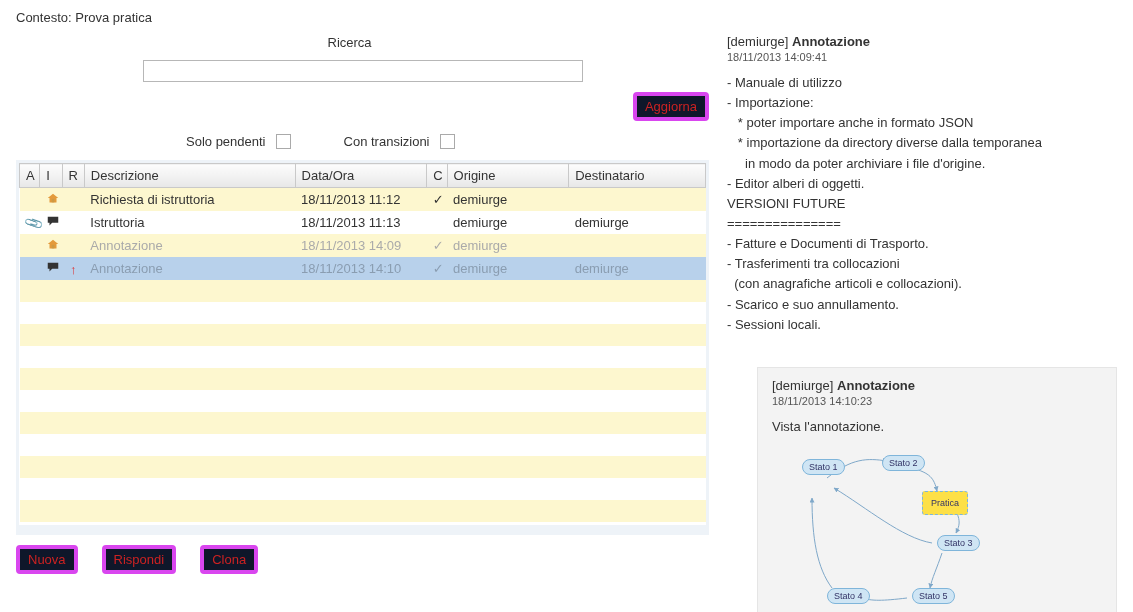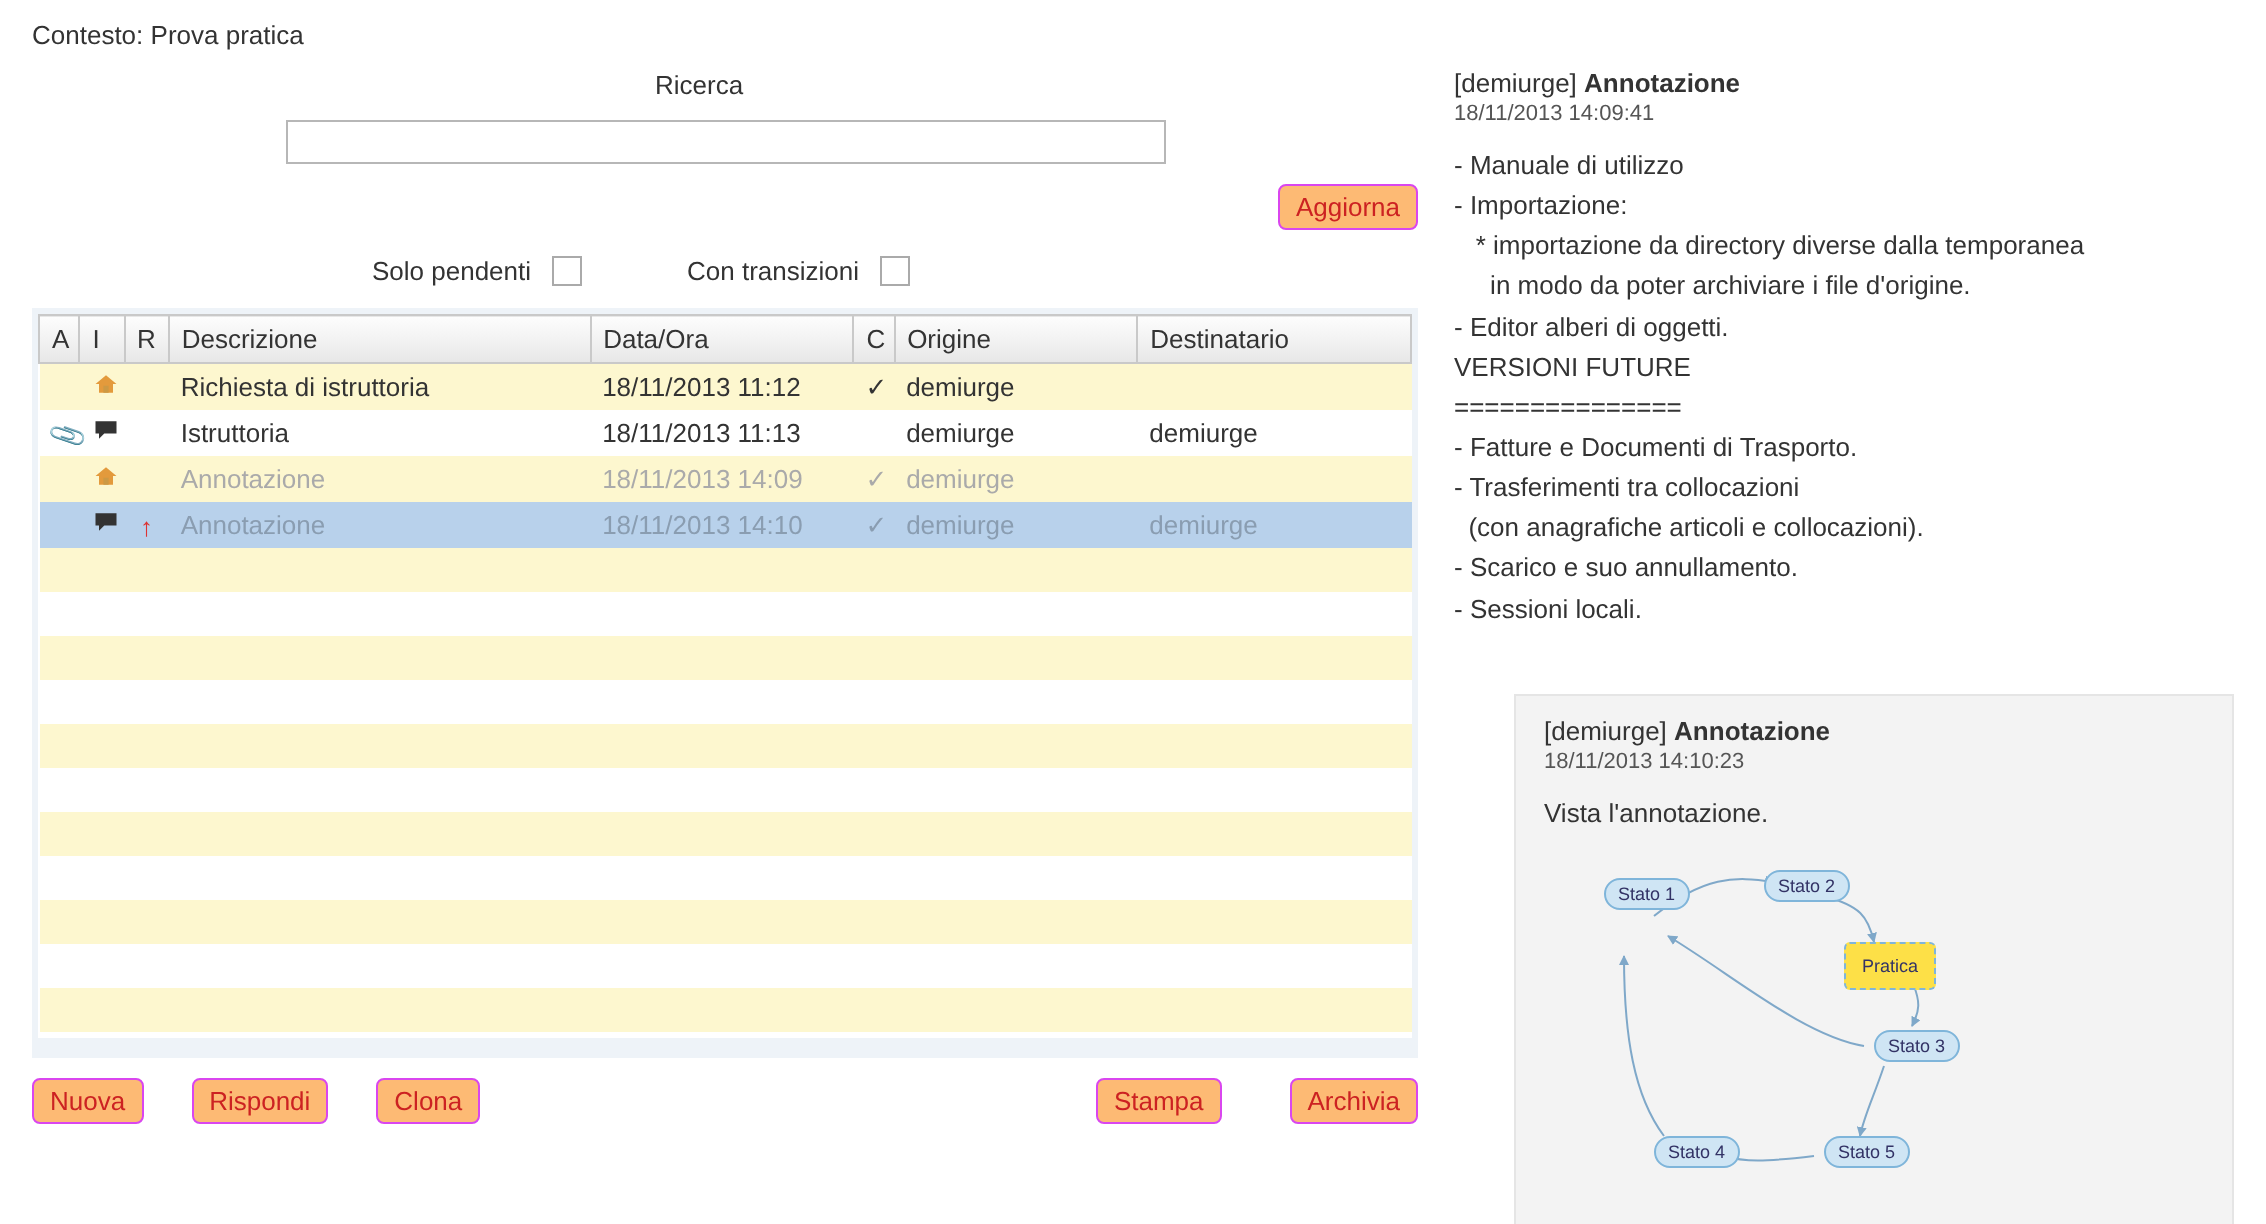--- a/index.html
+++ b/index.html
@@ -38,23 +38,23 @@
     margin-bottom: 10px;
     flex-direction: column;
   }
   .search-row label { width: 70px; }
   .search-row input[type="text"] {
     width: 440px;
     height: 22px;
     border: 1px solid #b7b7b7;
   }
   .btn {
-    background: #fdba74;
+    background: #0f172a;
     color: #c22;
-    border: 1px solid #d946ef;
+    border: 4px solid #d946ef;
     border-radius: 4px;
     padding: 3px 8px;
     cursor: pointer;
     font-size: 13px;
   }
   .aggiorna-wrap { margin-left: auto; }
   .filters-row {
     display: flex;
     align-items: center;
     gap: 50px;
@@ -394,37 +394,34 @@
               <td></td>
             </tr>
           </tbody>
       </table>
     </div>
 
     <div class="actions-row">
       <button class="btn">Nuova</button>
       <button class="btn">Rispondi</button>
       <button class="btn">Clona</button>
-      <div class="actions-right">
-        <button class="btn">Stampa</button>
-        <button class="btn">Archivia</button>
-      </div>
     </div>
   </div>
 
   <div class="right-pane">
     <div class="ann-block">
       <div class="ann-header">
         <span class="user">[demiurge]</span>
         <span class="title">Annotazione</span>
       </div>
       <div class="ann-time">18/11/2013 14:09:41</div>
       <div class="ann-body" id="ann1-body">
           <div>- Manuale di utilizzo</div>
           <div>- Importazione:</div>
+          <div>   * poter importare anche in formato JSON</div>
           <div>   * importazione da directory diverse dalla temporanea</div>
           <div>     in modo da poter archiviare i file d'origine.</div>
           <div>- Editor alberi di oggetti.</div>
           <div>VERSIONI FUTURE</div>
           <div>===============</div>
           <div>- Fatture e Documenti di Trasporto.</div>
           <div>- Trasferimenti tra collocazioni</div>
           <div>  (con anagrafiche articoli e collocazioni).</div>
           <div>- Scarico e suo annullamento.</div>
           <div>- Sessioni locali.</div>

